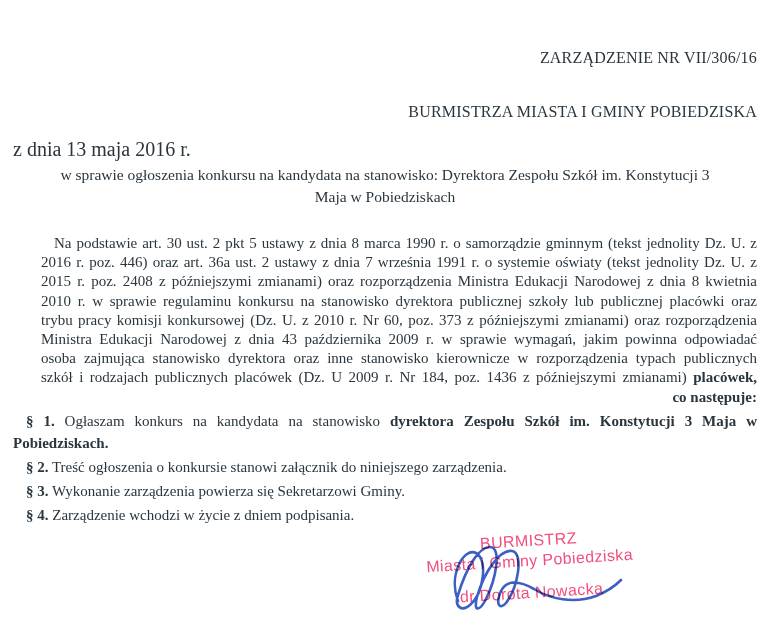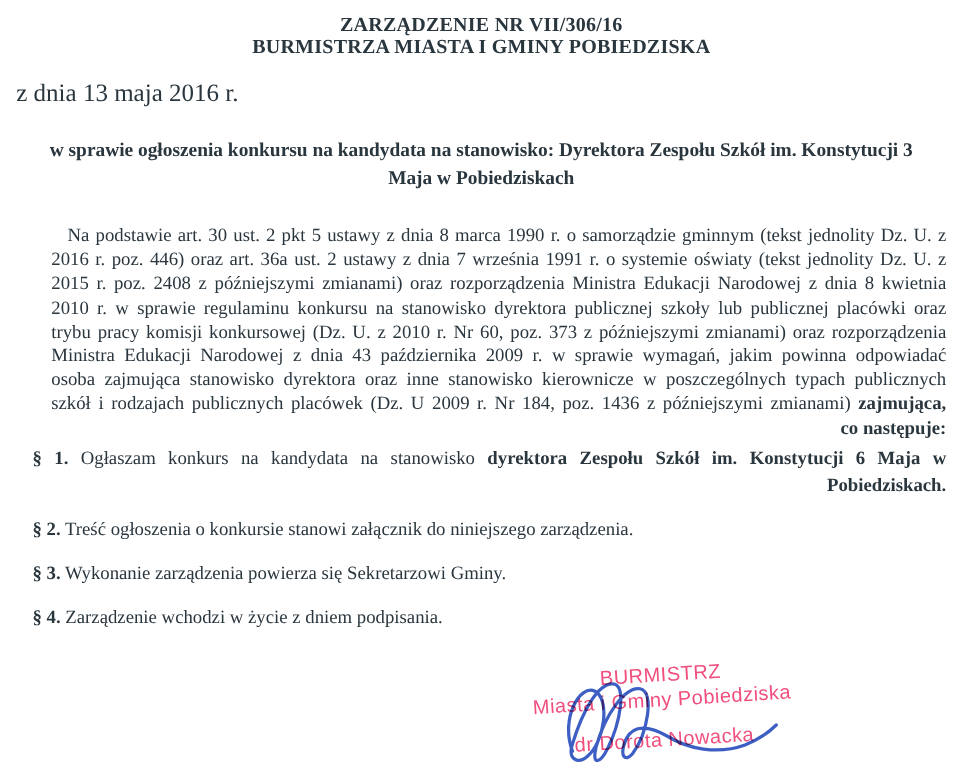--- a/index.html
+++ b/index.html
@@ -8,46 +8,47 @@
     position:relative;
     width:768px;height:626px;
     background:#ffffff;
     color:#2a363e;
     font-family:"Liberation Serif", serif;
     overflow:hidden;
   }
   .content{padding:12px 11px 0 13px;}
 
   .title-line{
-    text-align:center;font-weight:bold;
+    text-align:right;font-weight:normal;
     font-size:16px;line-height:17px;
     letter-spacing:.2px;
+    margin-top:37px;
   }
   .date-line{
     font-size:20px;line-height:16px;
     margin-top:21px;
   }
   .subject{
-    text-align:center;font-weight:bold;
+    text-align:center;font-weight:normal;
     font-size:15.5px;line-height:22px;
-    margin-top:27px;
+    margin-top:7px;
   }
 
   .legal-basis{margin-top:26px;font-size:15px;}
   .jl{line-height:19.2px;text-align:justify;text-align-last:justify;margin-left:28px;}
   .jl.indent{text-indent:13px;}
   .last-line{line-height:19.2px;font-weight:bold;text-align:right;}
 
-  .section{font-size:15px;line-height:21px;margin:14px 0 0 0;text-indent:13px;}
+  .section{font-size:15px;line-height:21px;margin:3px 0 0 0;text-indent:13px;}
   .section b{font-weight:bold;}
   .s1-line1{
     font-size:15px;line-height:22px;margin-top:3px;text-indent:13px;
     text-align:justify;text-align-last:justify;
   }
-  .s1-line2{font-size:15px;line-height:22px;font-weight:bold;text-align:right;}
+  .s1-line2{font-size:15px;line-height:22px;font-weight:bold;}
 
   .stamp{
     position:absolute;left:418px;top:531px;width:224px;
     text-align:center;
     font-family:"Liberation Sans", sans-serif;
     font-size:16px;line-height:20px;
     letter-spacing:.4px;
     transform:rotate(-3.5deg);
     z-index:1;
   }
@@ -75,33 +76,33 @@
       <div>Maja w Pobiedziskach</div>
     </div>
 
     <div class="legal-basis">
       <div class="jl indent">Na podstawie art. 30 ust. 2 pkt 5 ustawy z dnia 8 marca 1990 r. o samorządzie gminnym (tekst jednolity Dz. U. z</div>
       <div class="jl">2016 r. poz. 446) oraz art. 36a ust. 2 ustawy z dnia 7 września 1991 r. o systemie oświaty (tekst jednolity Dz. U. z</div>
       <div class="jl">2015 r. poz. 2408 z późniejszymi zmianami) oraz rozporządzenia Ministra Edukacji Narodowej z dnia 8 kwietnia</div>
       <div class="jl">2010 r. w sprawie regulaminu konkursu na stanowisko dyrektora publicznej szkoły lub publicznej placówki oraz</div>
       <div class="jl">trybu pracy komisji konkursowej (Dz. U. z 2010 r. Nr 60, poz. 373 z późniejszymi zmianami) oraz rozporządzenia</div>
       <div class="jl">Ministra Edukacji Narodowej z dnia 43 października 2009 r. w sprawie wymagań, jakim powinna odpowiadać</div>
-      <div class="jl">osoba zajmująca stanowisko dyrektora oraz inne stanowisko kierownicze w poszczególnych typach publicznych</div>
+      <div class="jl">osoba zajmująca stanowisko dyrektora oraz inne stanowisko kierownicze w rozporządzenia typach publicznych</div>
       <div class="jl">
         <span>szkół i rodzajach publicznych placówek (Dz. U 2009 r. Nr 184, poz. 1436 z późniejszymi zmianami)</span>
-        <b>zajmująca,</b>
+        <b>placówek,</b>
       </div>
       <div class="last-line">co następuje:</div>
     </div>
 
     <div>
       <div class="s1-line1">
         <b>§ 1.</b>
         <span>Ogłaszam konkurs na kandydata na stanowisko</span>
-        <b>dyrektora Zespołu Szkół im. Konstytucji 6 Maja w</b>
+        <b>dyrektora Zespołu Szkół im. Konstytucji 3 Maja w</b>
       </div>
       <div class="s1-line2">Pobiedziskach.</div>
     </div>
 
     <p class="section">
       <b>§ 2.</b>
       <span>Treść ogłoszenia o konkursie stanowi załącznik do niniejszego zarządzenia.</span>
     </p>
 
     <p class="section">

